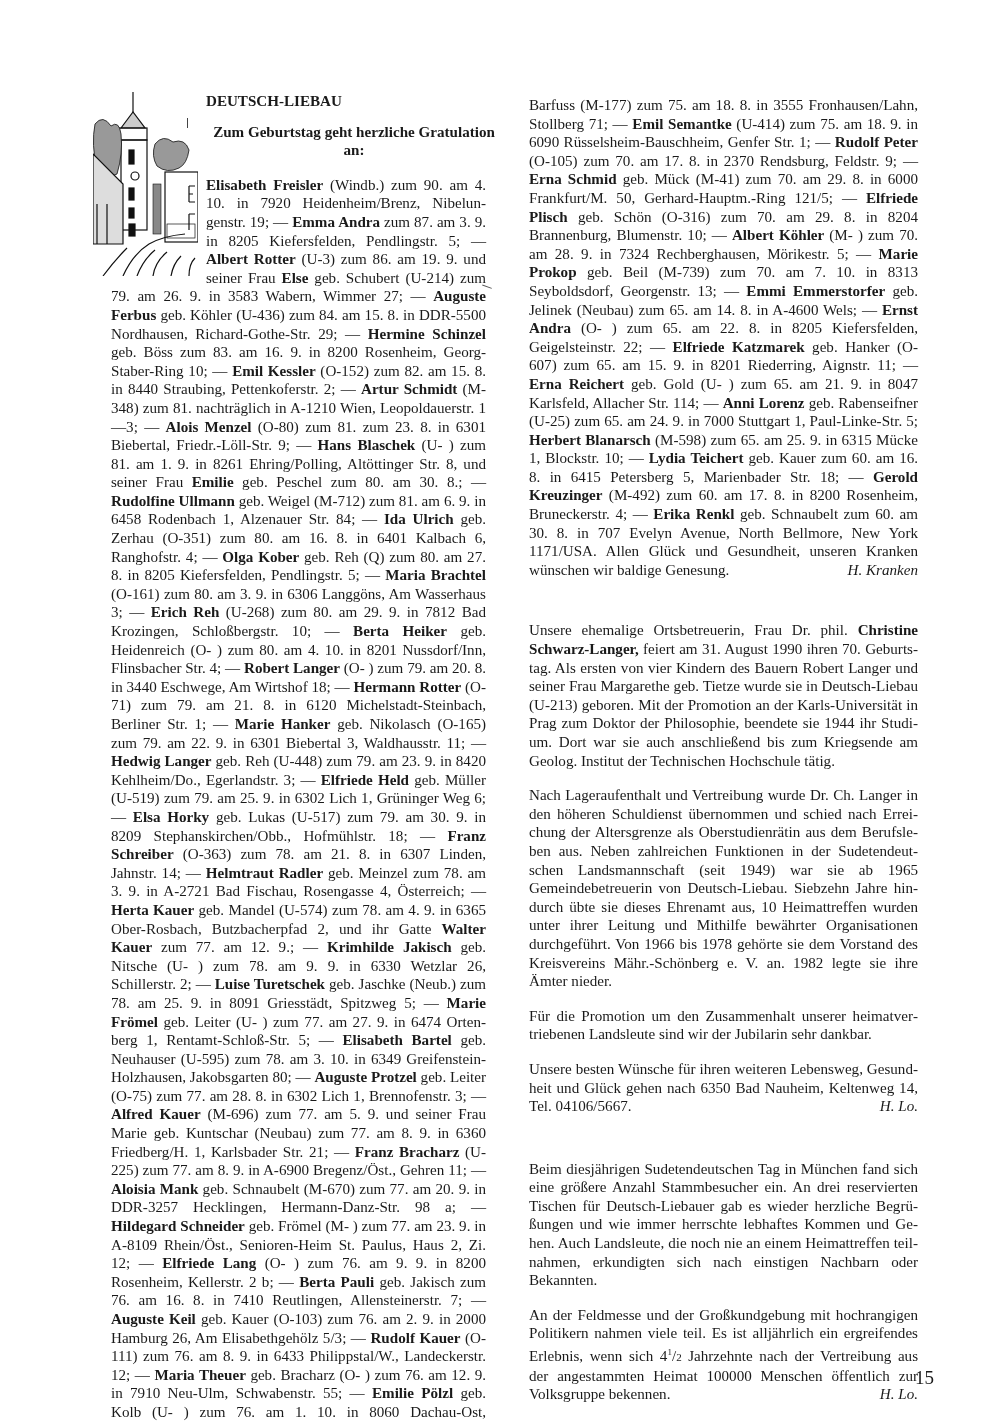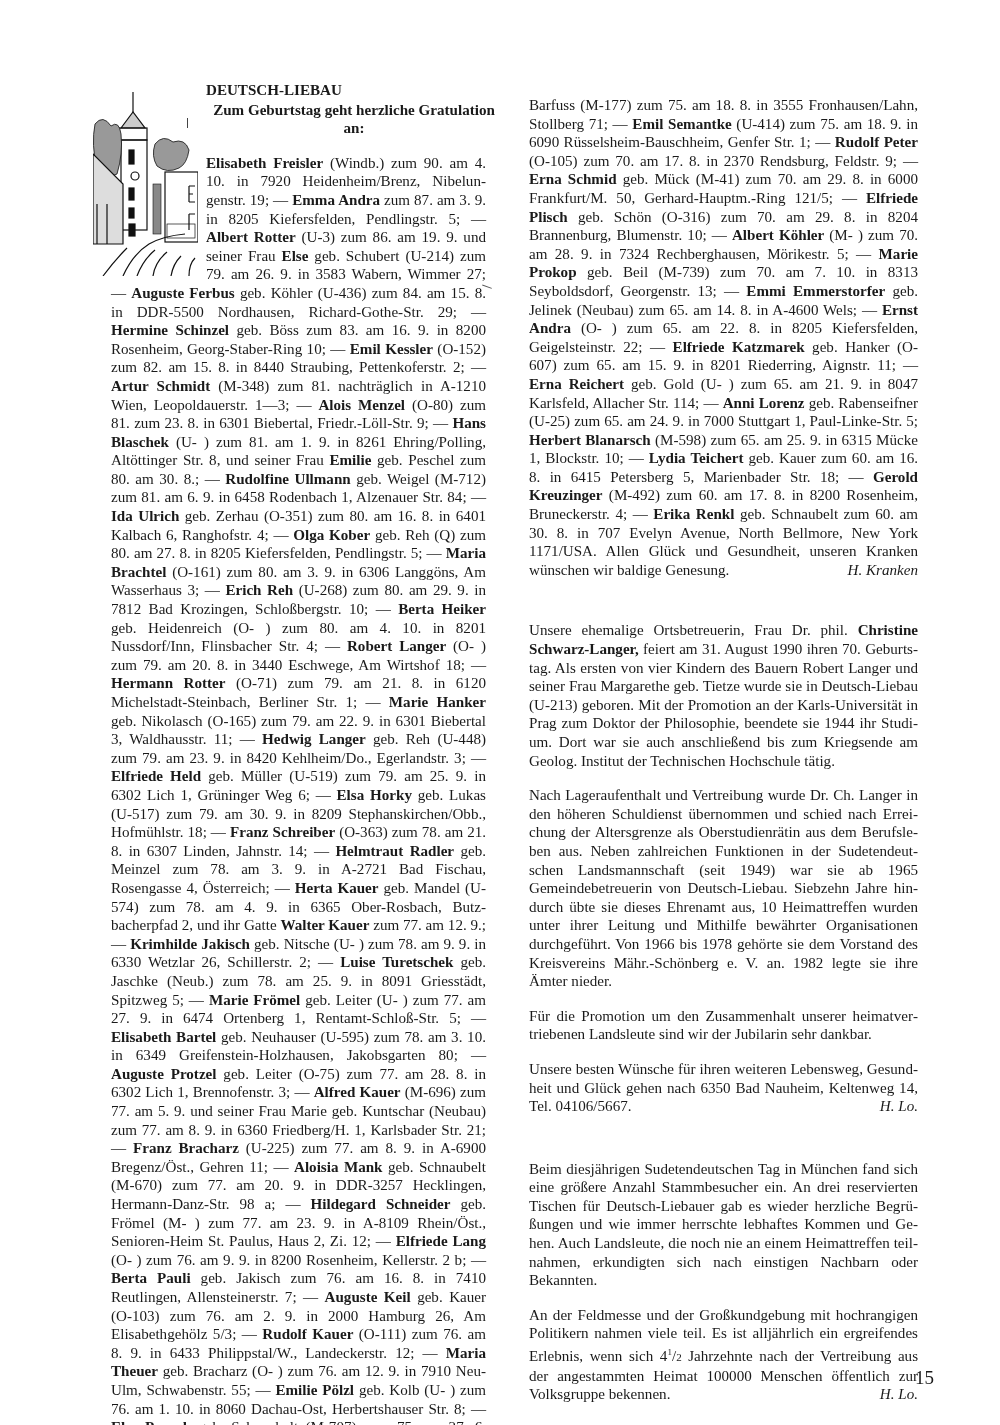--- a/index.html
+++ b/index.html
@@ -5,21 +5,21 @@
   html, body { margin: 0; padding: 0; background: #ffffff; }
   body { width: 1000px; height: 1425px; position: relative; overflow: hidden;
          font-family: "Liberation Serif", "DejaVu Serif", serif; color: #1a1a1a; }
   .page { position: absolute; left: 0; top: 0; width: 1000px; height: 1425px; }
   .col { position: absolute; top: 80px; font-size: 15.1px; line-height: 18.6px;
          text-align: justify; hyphens: manual; }
   .col-left { left: 95px; width: 407px; }
   .col-right { left: 513px; width: 421px; }
   .church { float: left; width: 105px; height: 192px; margin: 4px 8px 0 -2px; }
   .church svg { width: 105px; height: 192px; display: block; }
-  .sec-title { font-weight: bold; margin: 1px; text-align: left; }
+  .sec-title { font-weight: bold; margin: 12px; text-align: left; }
   .sec-sub { font-weight: bold; margin: 0; text-align: center; }
   p { margin: 0; }
   b { font-weight: bold; }
   .sig { font-style: italic; float: right; }
   .para { margin: 16px; }
   .centered { text-align: right; }
   .page-num { position: absolute; right: 66px; top: 1367px; font-size: 19px; }
   .mark { position: absolute; left: 481px; top: 286px; width: 10px; height: 6px;
           border-top: 1px solid #555; transform: rotate(20deg); }
   .tick { position: absolute; left: 187px; top: 118px; width: 1px; height: 10px; background:#444; }

